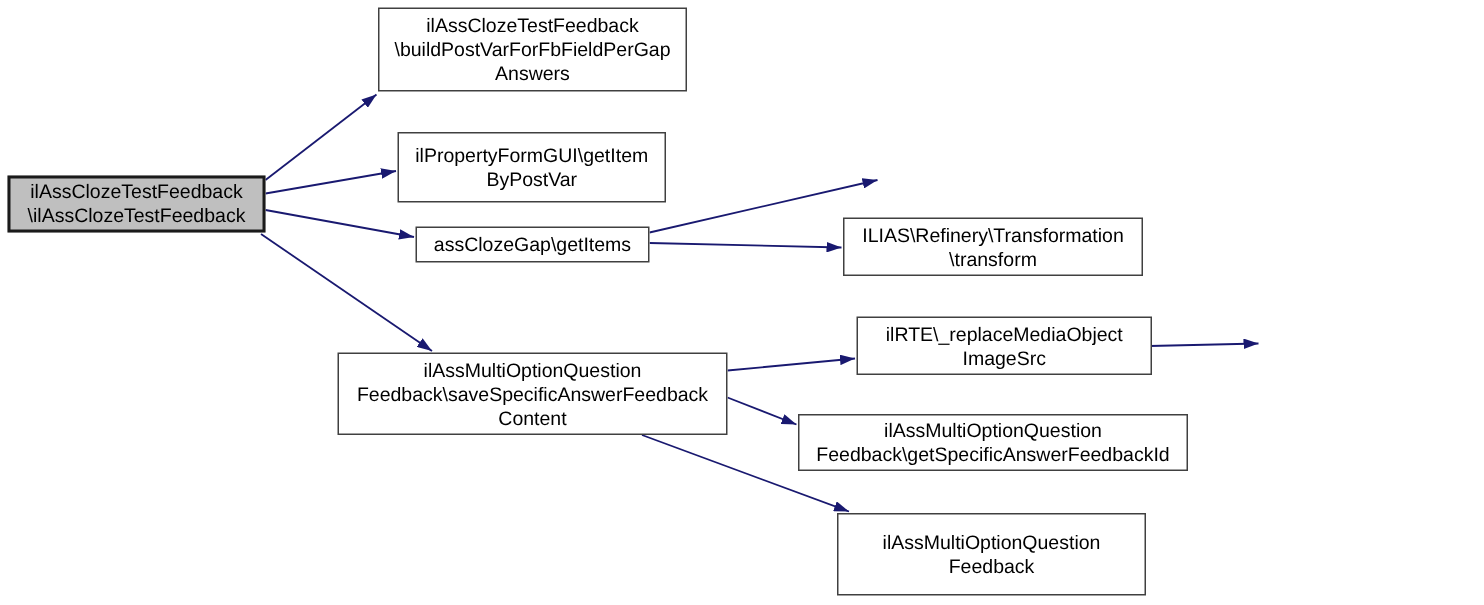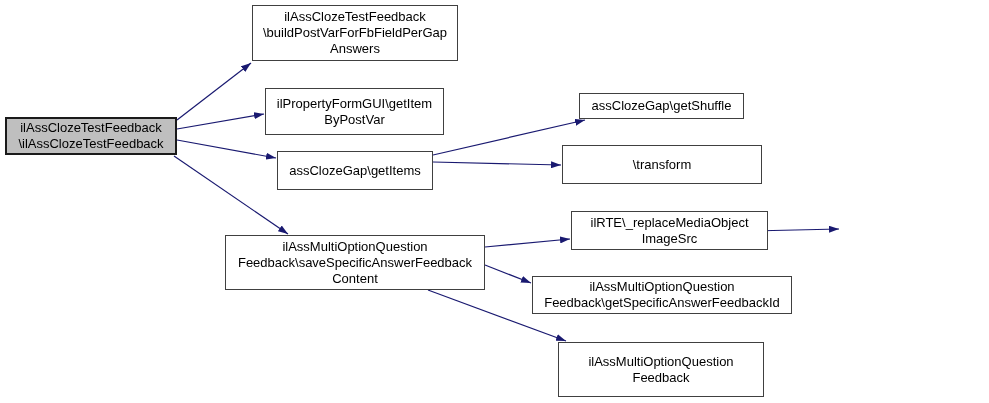--- a/index.html
+++ b/index.html
@@ -73,29 +73,27 @@
     <span class="nl">ilAssClozeTestFeedback</span>
     <span class="nl">\buildPostVarForFbFieldPerGap</span>
     <span class="nl">Answers</span>
   </div>
 
   <div class="node" style="left:265px;top:88px;width:179px;height:47px">
     <span class="nl">ilPropertyFormGUI\getItem</span>
     <span class="nl">ByPostVar</span>
   </div>
 
-  <div class="node" style="left:277px;top:151px;width:156px;height:39px">
+  <div class="node" style="left:277px;top:151px;width:156px;height:24px">
     <span class="nl">assClozeGap\getItems</span>
   </div>
 
-  <div class="node" style="left:579px;top:93px;width:165px;height:26px">
-    <span class="nl">assClozeGap\getShuffle</span>
-  </div>
 
   <div class="node" style="left:562px;top:145px;width:200px;height:39px">
+    <span class="nl">ILIAS\Refinery\Transformation</span>
     <span class="nl">\transform</span>
   </div>
 
   <div class="node" style="left:225px;top:235px;width:260px;height:55px">
     <span class="nl">ilAssMultiOptionQuestion</span>
     <span class="nl">Feedback\saveSpecificAnswerFeedback</span>
     <span class="nl">Content</span>
   </div>
 
   <div class="node" style="left:571px;top:211px;width:197px;height:39px">

